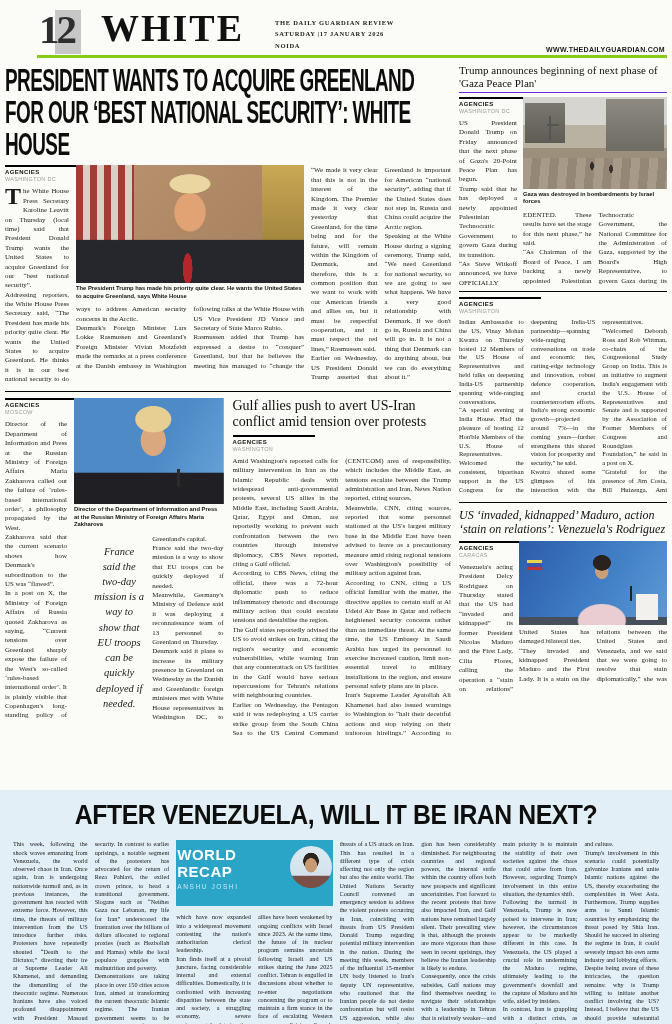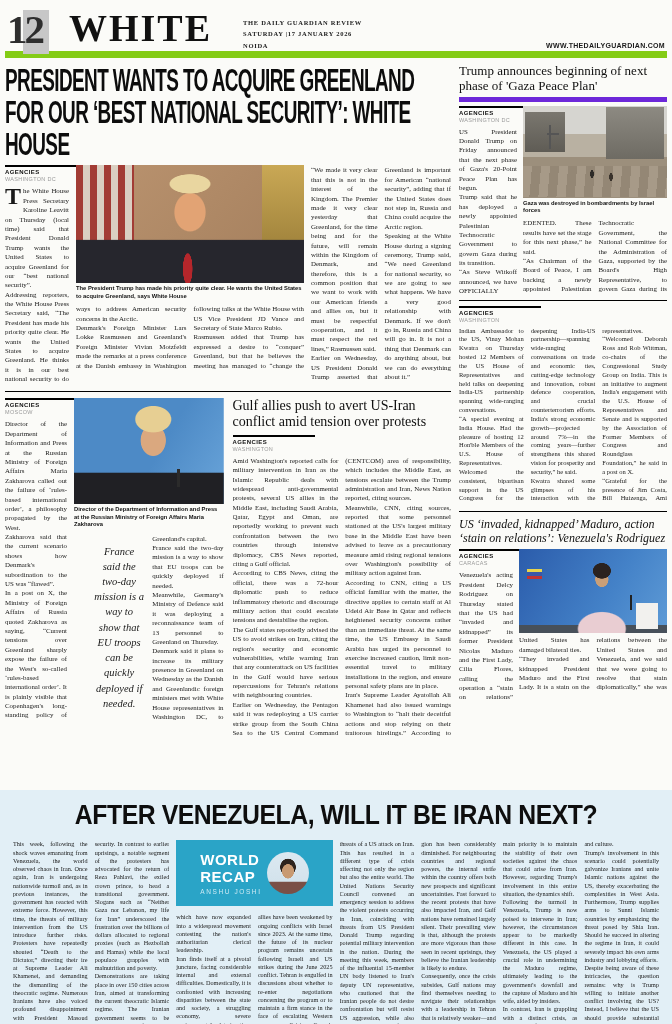--- a/index.html
+++ b/index.html
@@ -1,21 +1,21 @@
 <!DOCTYPE html>
 <html><head>
 <meta charset="utf-8">
 <style>
   * { box-sizing: border-box; margin: 0; padding: 0; }
   html, body { width: 672px; height: 1024px; overflow: hidden; }
   body { background: #fbfbf8; color: #191919; font-family: "Liberation Serif", serif; }
   .page { padding: 4px 5px 0; }
 
   
-  .masthead { position: relative; height: 54px; border-bottom: 7px solid #84cc16; }
+  .masthead { position: relative; height: 54px; border-bottom: 3px solid #84cc16; margin-left: 32px; }
   .pagenum-box { position: absolute; left: 2px; top: 6px; width: 48px; height: 44px; }
   .pagenum-bar { position: absolute; left: 16px; top: 0; width: 26px; height: 44px; background: #c7c7c7; }
   .pagenum { position: absolute; left: 0; top: -3px; font-weight: 700; font-size: 41px; line-height: 44px; letter-spacing: -3px; color: #2e2e2e; }
   .section-title { position: absolute; left: 64px; top: 2px; font-size: 38px; font-weight: 600; letter-spacing: 2px; color: #111; }
   .pub-block { position: absolute; left: 238px; top: 13px; font-weight: 700; font-size: 6.5px; letter-spacing: .7px; line-height: 1.75; color: #222; }
   .website { position: absolute; right: 2px; bottom: 2px; font-family: "Liberation Sans", sans-serif; font-weight: 700; font-size: 7px; letter-spacing: .3px; }
 
   
   .main { display: grid; grid-template-columns: 446px 208px; gap: 8px; margin-top: 6px; }
   .kicker { border-top: 2.5px solid #000; width: 82px; padding-top: 2px; margin-bottom: 4px; }
@@ -59,21 +59,21 @@
       linear-gradient(180deg, rgba(0,0,0,0) 70%, #202024 71%),
       linear-gradient(120deg, #4d8ac6 0 55%, #6aa5da);
     background-size: auto, auto, 3px 18px, 100% 100%, 100% 100%;
     background-position: center, center, 70% 80%, center, center; }
   .pq-grid { display: grid; grid-template-columns: 1fr 1fr; gap: 7px; margin-top: 2px; }
   .pullquote { font-style: italic; font-size: 10.5px; line-height: 1.45; text-align: center; padding: 10px 1px 8px; margin-left: 19px; }
   .gulf-head { font-size: 14px; line-height: 1.12; margin-bottom: 5px; }
   .gulf-cols { height: 290px; }
 
   
-  .gaza-head { font-size: 13px; line-height: 1.14; border-bottom: 5px solid #6d28d9; padding-bottom: 3px; margin-bottom: 4px; }
+  .gaza-head { font-size: 11px; line-height: 1.14; border-bottom: 1px solid #6d28d9; padding-bottom: 3px; margin-bottom: 4px; }
   .gaza-body { display: grid; grid-template-columns: 58px 1fr; gap: 6px; height: 188px; overflow: hidden; }
   .photo-gaza { height: 92px;
     background-image:
       linear-gradient(#555, #555), linear-gradient(#555, #555),
       linear-gradient(180deg, #8d8a82, #6e6b63),
       linear-gradient(180deg, #7a776f, #5f5c55),
       radial-gradient(ellipse 3px 7px at center, #2e2b28 0 60%, rgba(0,0,0,0) 62%),
       radial-gradient(ellipse 3px 7px at center, #3a332c 0 60%, rgba(0,0,0,0) 62%),
       repeating-linear-gradient(95deg, #a79a88 0 9px, #948775 9px 18px),
       linear-gradient(180deg, #d6d5d0 0 30%, #b9b1a2 30% 55%, #9c8f7c 55%);
@@ -102,21 +102,21 @@
   
   .band { margin: 7px -5px 0; background: #e2eff6; padding: 9px 13px 8px; height: 268px; overflow: hidden; }
   .oped-head-wrap { width: 113%; transform: scaleX(.885); transform-origin: left top; }
   .oped-head { font-family: "Liberation Sans", sans-serif; font-weight: 700; font-size: 28px; letter-spacing: -.5px; text-align: center; color: #0e0e0e; }
   .oped-grid { display: grid; grid-template-columns: repeat(8, 1fr); grid-template-rows: 66px 1fr; gap: 7px; margin-top: 9px; height: 212px; overflow: hidden; }
   .oped-col { font-size: 6.2px; line-height: 1.33; text-align: justify; white-space: pre-line; overflow: hidden; }
   .oc1 { grid-column: 1; grid-row: 1 / 3; } .oc2 { grid-column: 2; grid-row: 1 / 3; }
   .oc3 { grid-column: 3; grid-row: 2; }    .oc4 { grid-column: 4; grid-row: 2; }
   .oc5 { grid-column: 5; grid-row: 1 / 3; } .oc6 { grid-column: 6; grid-row: 1 / 3; }
   .oc7 { grid-column: 7; grid-row: 1 / 3; } .oc8 { grid-column: 8; grid-row: 1 / 3; }
-  .recap-box { grid-column: 3 / 5; grid-row: 1; background: #2aa4c7; display: flex; align-items: center; justify-content: space-between; padding: 6px 24px; }
+  .recap-box { grid-column: 3 / 5; grid-row: 1; background: #2aa4c7; display: flex; align-items: flex-start; justify-content: space-between; padding: 6px 1px; }
   .recap-title { font-family: "Liberation Sans", sans-serif; font-weight: 700; font-size: 15px; letter-spacing: .5px; color: #ffffff; }
   .recap-author { font-family: "Liberation Sans", sans-serif; font-size: 6.5px; letter-spacing: 1.6px; color: #cdeaf4; margin-top: 3px; }
   .avatar { width: 42px; height: 42px; border-radius: 50%; flex: 0 0 42px;
     background-image:
       radial-gradient(ellipse 10px 12px at 50% 46%, #c89a72 0 58%, rgba(0,0,0,0) 62%),
       radial-gradient(ellipse 13px 14px at 50% 36%, #2e241e 0 58%, rgba(0,0,0,0) 62%),
       linear-gradient(180deg, rgba(0,0,0,0) 70%, #7a4f46 71%),
       linear-gradient(#dce9f1, #cfe0ea);
     background-repeat: no-repeat; }
 </style>

